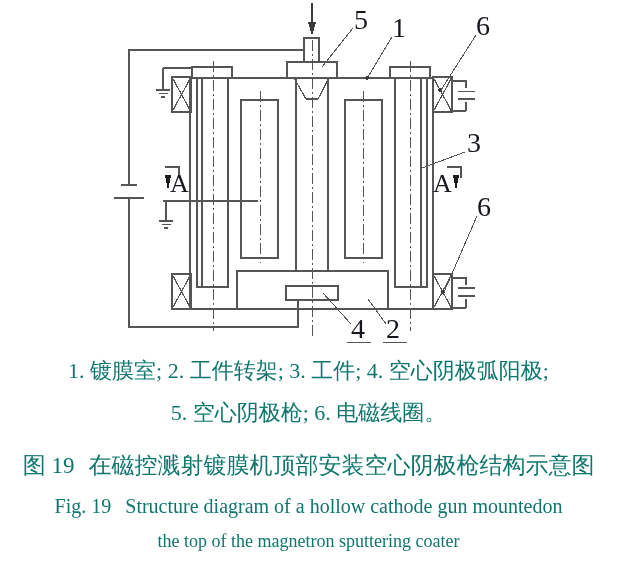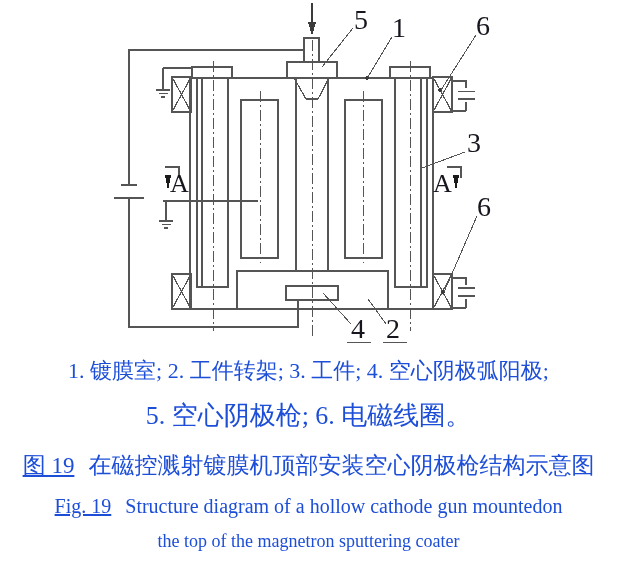--- a/index.html
+++ b/index.html
@@ -9,28 +9,28 @@
     background:#ffffff;
     font-family:"Liberation Serif","DejaVu Serif",serif;
     color:#1b1b1b;
     overflow:hidden;
   }
   .diagram-svg{position:absolute;left:0;top:0;}
   .cap{
     position:absolute;left:0;right:0;
     text-align:center;
     white-space:nowrap;
-    color:#1d4ed8;
+    color:#0f766e;
   }
   .legend1{top:356px;font-size:22px;}
-  .legend2{top:398px;font-size:26px;}
+  .legend2{top:398px;font-size:22px;}
   .zh-cap{top:450px;font-size:23px;}
   .en-cap1{top:495px;font-size:20px;}
   .en-cap2{top:531px;font-size:18px;}
-  .cap .prefix{margin-right:14px;text-decoration:underline;}
+  .cap .prefix{margin-right:14px;}
 </style>
 </head>
 <body>
 
 <div class="page">
 
   <svg class="diagram-svg" width="617" height="350" viewBox="0 0 617 350" fill="none" stroke="#555555" stroke-width="1.2" shape-rendering="crispEdges">
 
     <g>
       <path d="M190,78 H433"></path>

